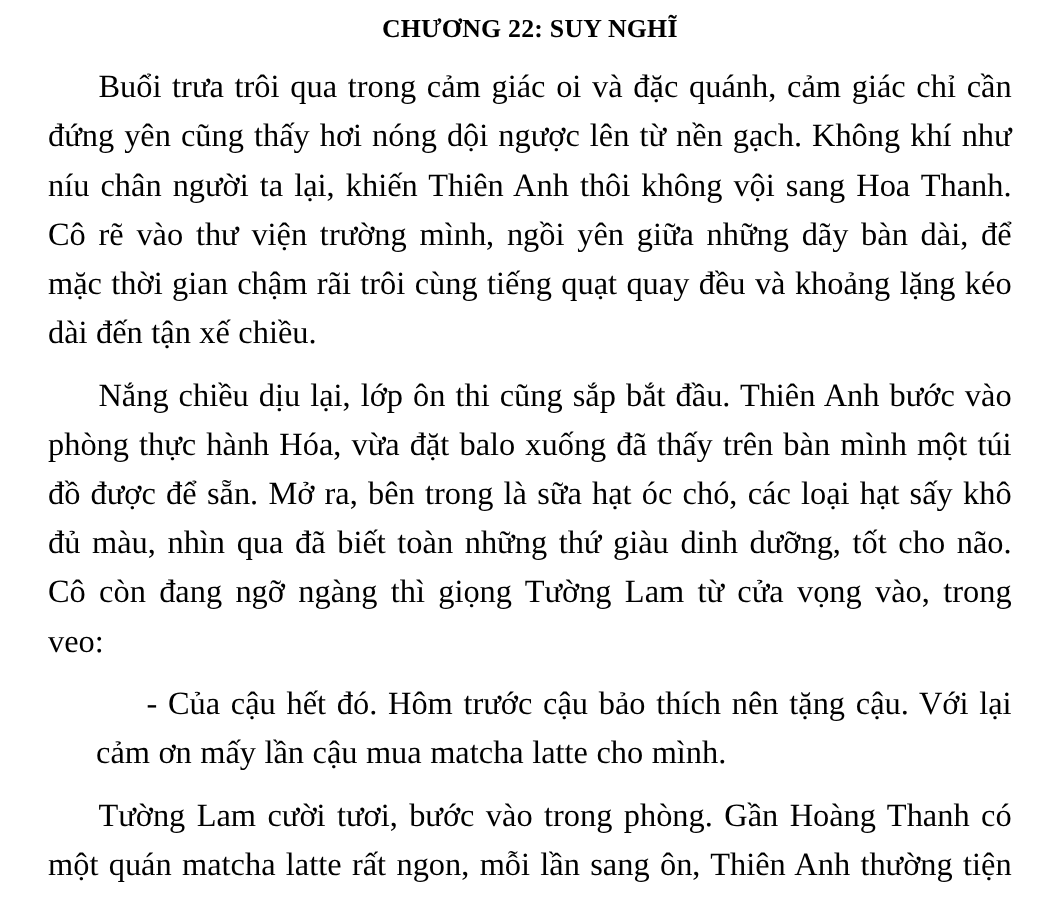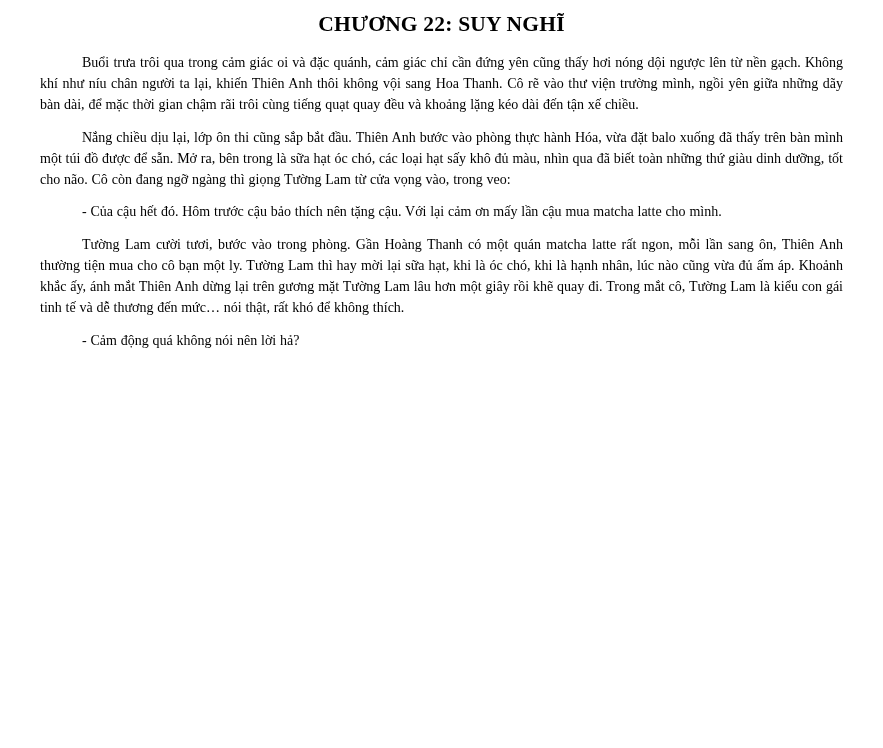--- a/index.html
+++ b/index.html
@@ -25,28 +25,29 @@
   .chapter-title {
     text-align: center;
     font-weight: bold;
     font-size: 21.5px;
     letter-spacing: 0.2px;
     margin: 2px 0 14px 0;
     line-height: 1.2;
   }
   .body-text p {
     margin: 0 0 11px 0;
-    font-size: 14px;
+    font-size: 27px;
     line-height: 1.52;
     text-align: justify;
     text-indent: 42px;
     word-spacing: 0.3px;
   }
   .body-text p.dialogue {
     text-indent: 42px;
+    margin-left: 40px;
   }
   .body-text p:last-child {
     margin-bottom: 0;
   }
 </style>
 </head>
 <body>
 
 <div class="page">
   <h1 class="chapter-title">CHƯƠNG 22: SUY NGHĨ</h1>

